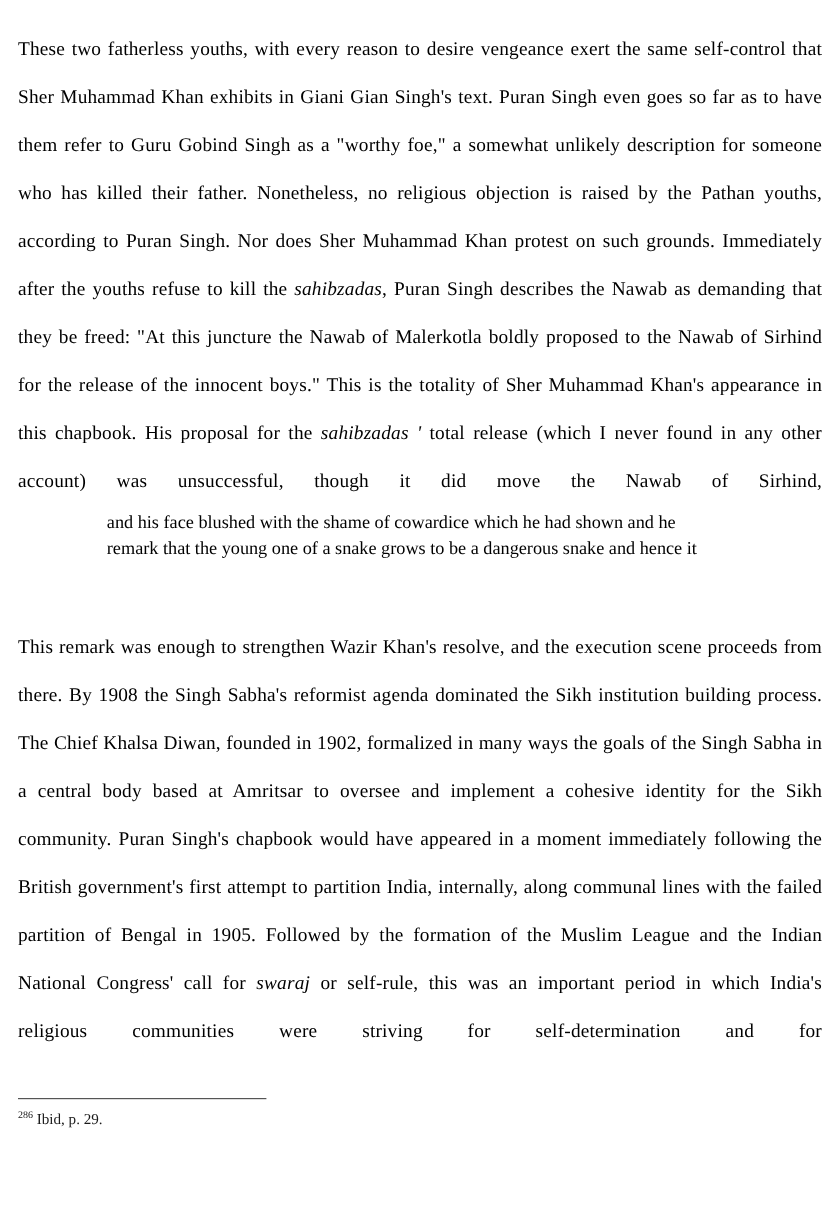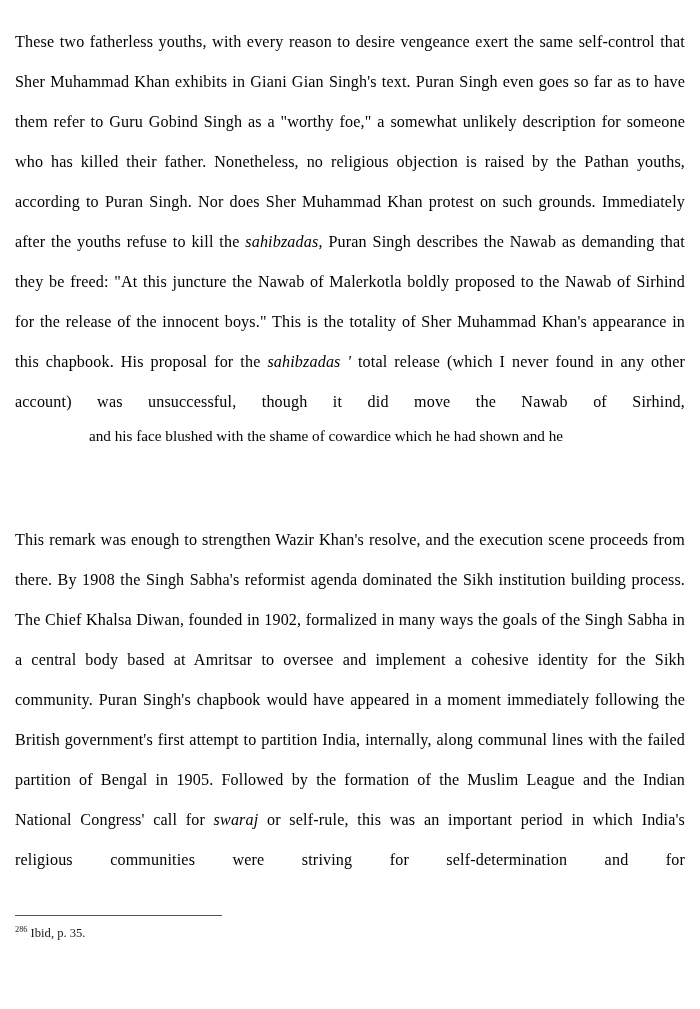--- a/index.html
+++ b/index.html
@@ -121,27 +121,28 @@
 
 <div class="page">
 
   <div class="body-text">
     <p class="para p1" id="paragraph-1">These two fatherless youths, with every reason to desire vengeance exert the same self-control that Sher Muhammad Khan exhibits in Giani Gian Singh's text.  Puran Singh even goes so far as to have them refer to Guru Gobind Singh as a "worthy foe," a somewhat unlikely description for someone who has killed their father.  Nonetheless, no religious objection is raised by the Pathan youths, according to Puran Singh.  Nor does Sher Muhammad Khan protest on such grounds.  Immediately after the youths refuse to kill the <em class="ital">sahibzadas</em>, Puran Singh describes the Nawab as demanding that they be freed: "At this juncture the Nawab of Malerkotla boldly proposed to the Nawab of Sirhind for the release of the innocent boys."   This is the totality of Sher Muhammad Khan's appearance in this chapbook.  His proposal for the <em class="ital">sahibzadas '</em> total release (which I never found in any other account) was unsuccessful, though it did move the Nawab of Sirhind,</p>
   </div>
 
   <div class="blockquote">
     <p>
       <span class="quote-line">and his face blushed with the shame of cowardice which he had shown and he</span>
+      <span class="quote-line">remark that the young one of a snake grows to be a dangerous snake and hence it</span>
     </p>
   </div>
 
   <div class="body-text" style="top:520px;">
     <p class="para p2" id="paragraph-2">This remark was enough to strengthen Wazir Khan's resolve, and the execution scene proceeds from there.  By 1908 the Singh Sabha's reformist agenda dominated the Sikh institution building process.  The Chief Khalsa Diwan, founded in 1902, formalized in many ways the goals of the Singh Sabha in a central body based at Amritsar to oversee and implement a cohesive identity for the Sikh community.  Puran Singh's chapbook would have appeared in a moment immediately following the British government's first attempt to partition India, internally, along communal lines with the failed partition of Bengal in 1905.  Followed by the formation of the Muslim League and the Indian National Congress' call for <em class="ital">swaraj</em> or self-rule, this was an important period in which India's religious communities were striving for self-determination and for</p>
   </div>
 
   <div class="footnote-area">
     <hr class="footnote-rule">
-    <p class="footnote"><sup>286</sup><span> Ibid, p. 35.</span></p>
+    <p class="footnote"><sup>286</sup><span> Ibid, p. 29.</span></p>
   </div>
 
   <div class="page-number">211</div>
 
 </div>
 
 </body></html>

